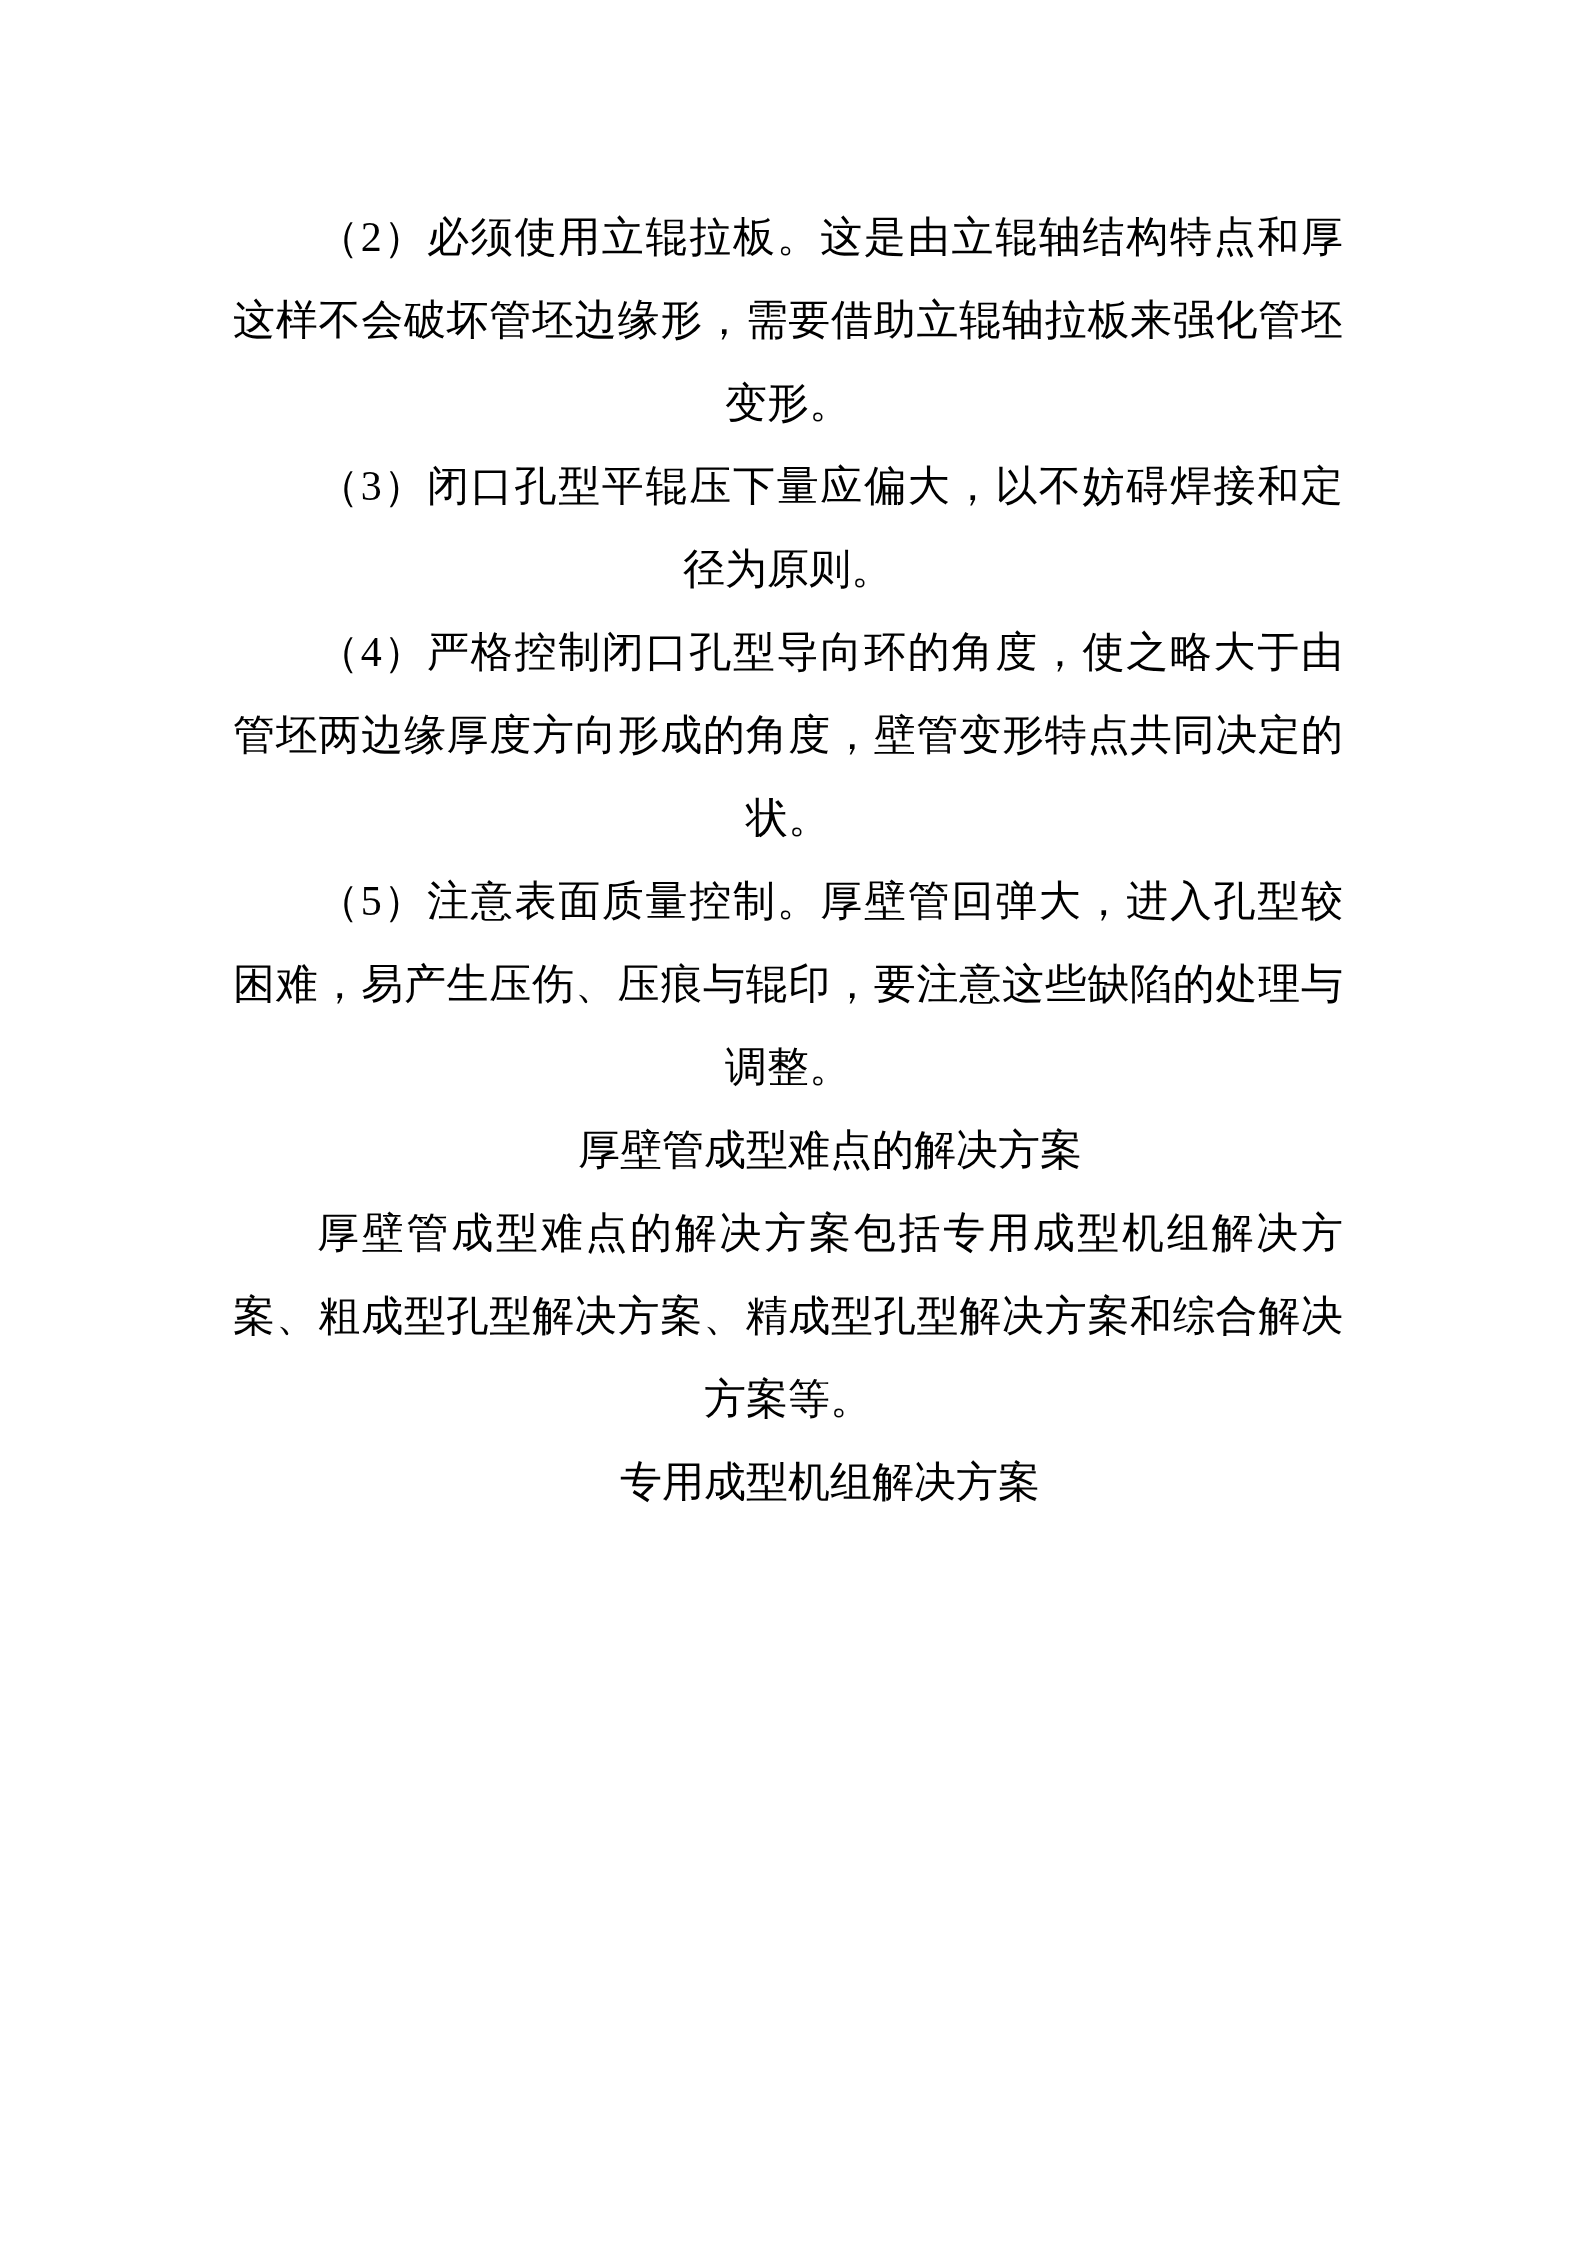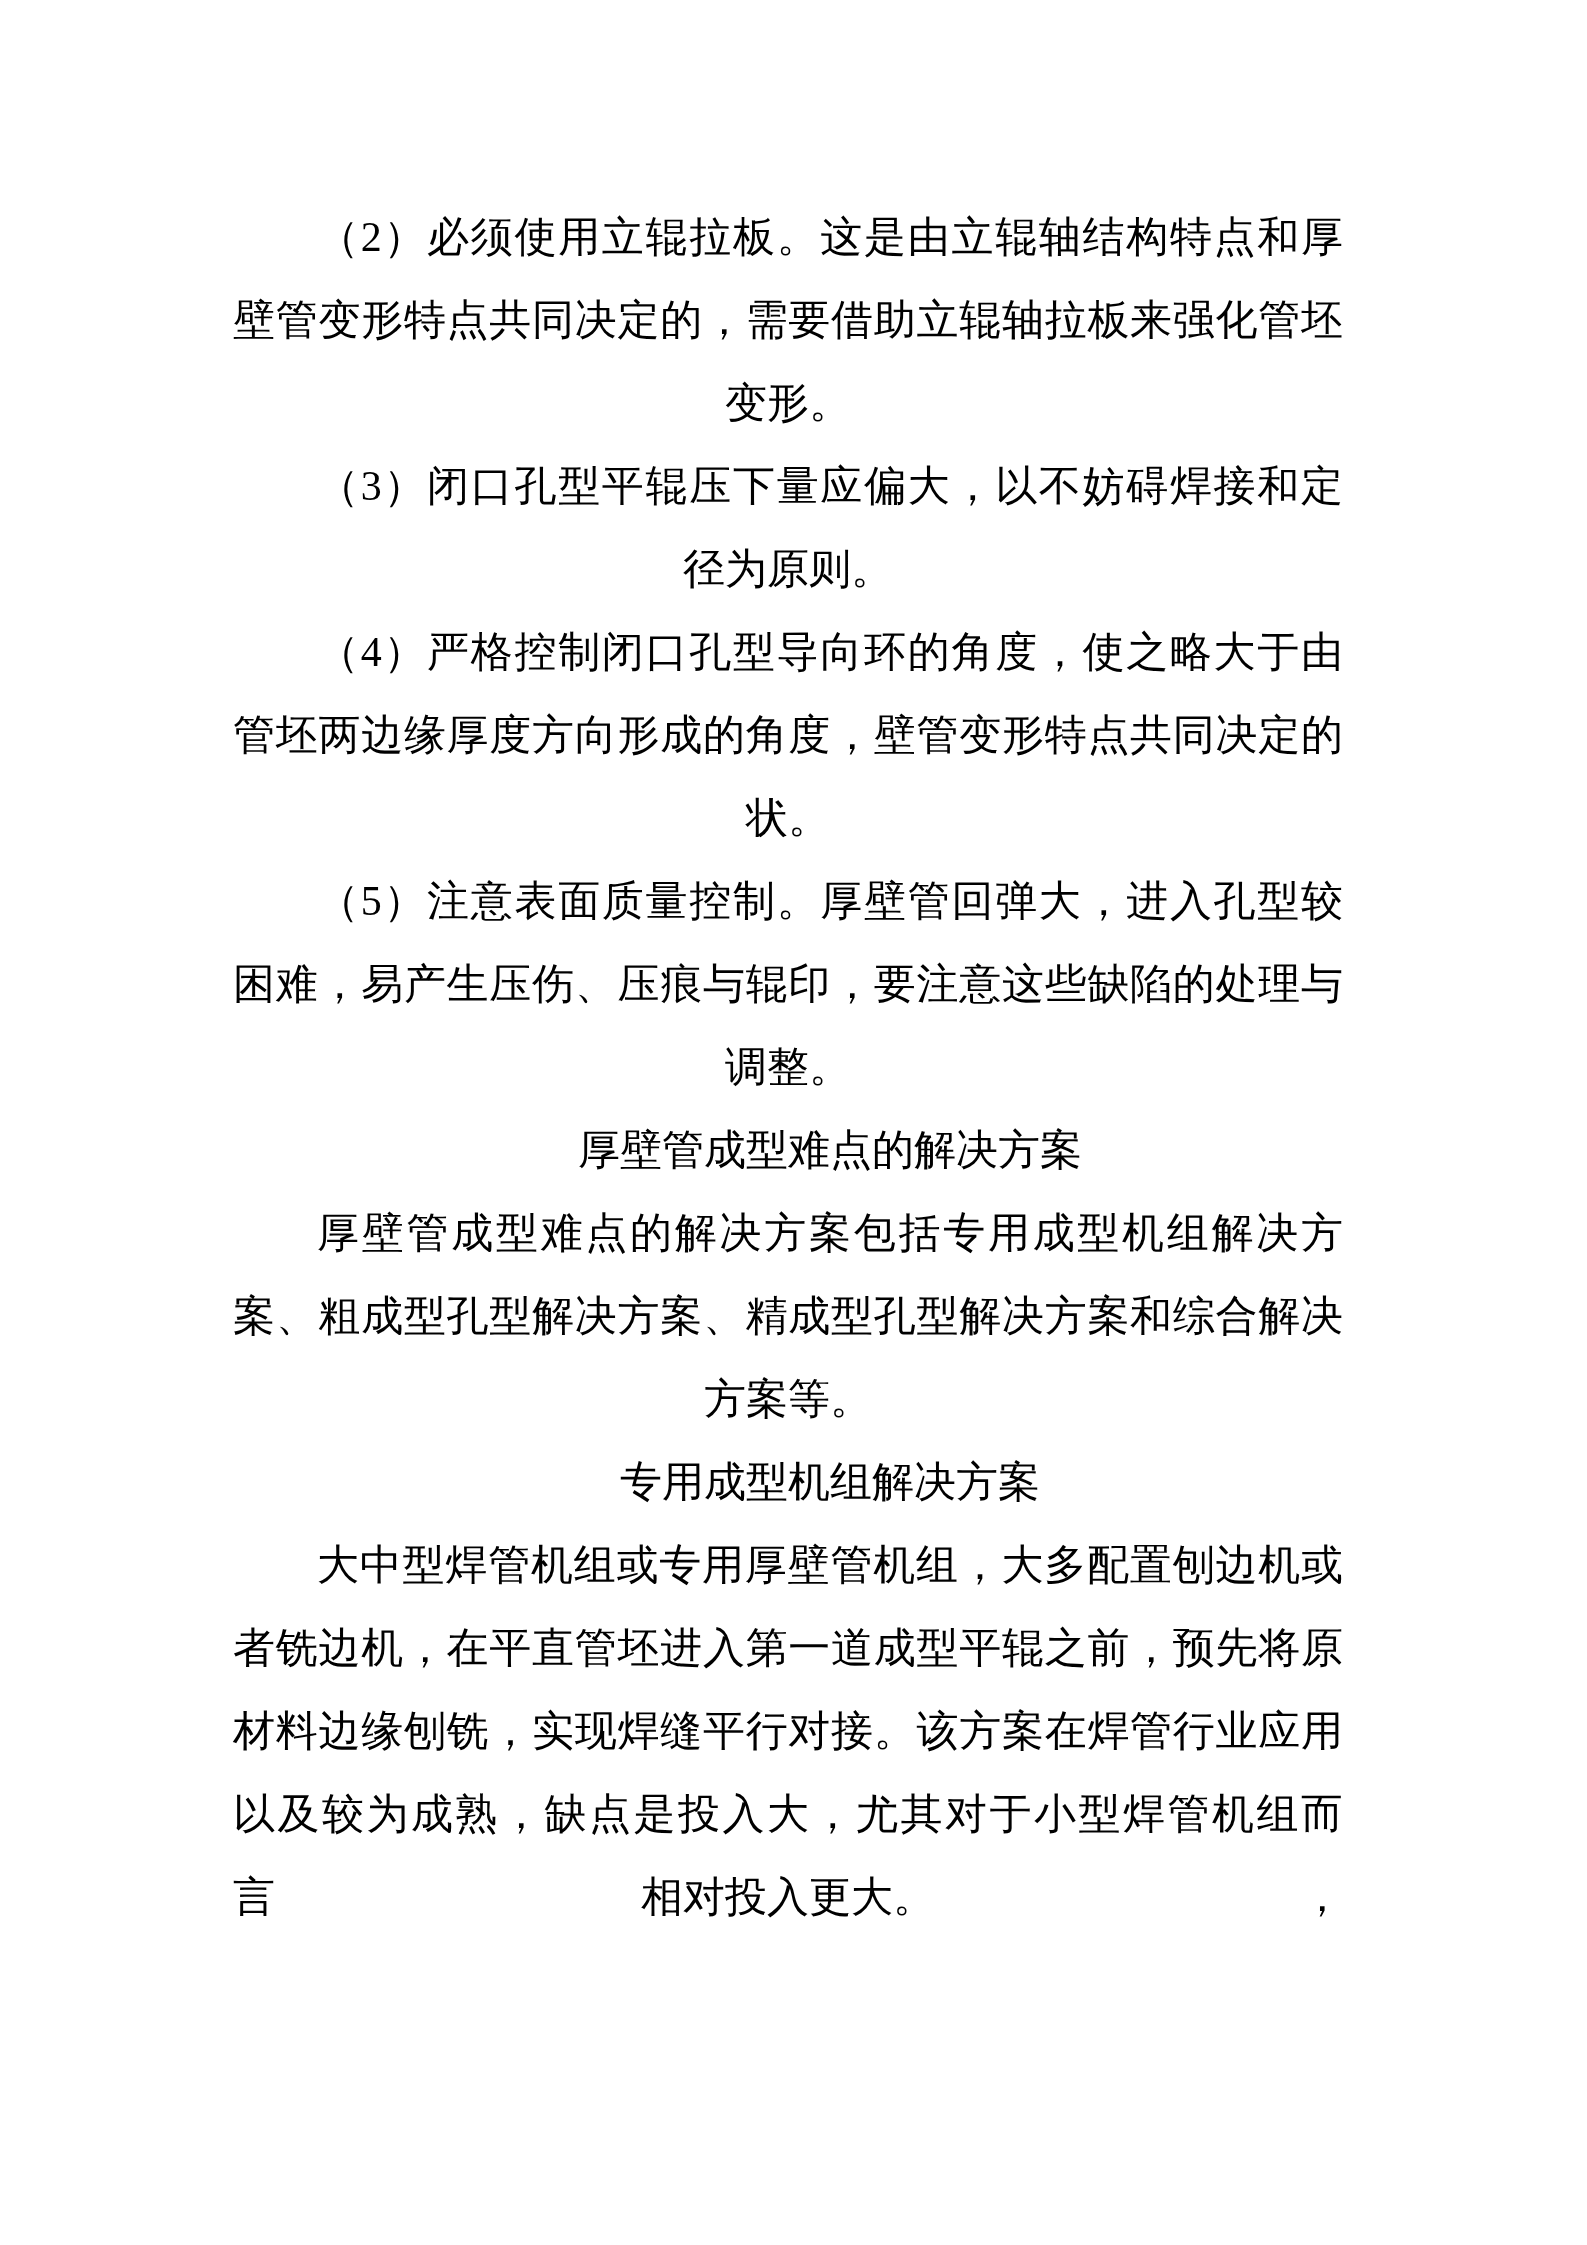--- a/index.html
+++ b/index.html
@@ -47,21 +47,21 @@
   .heading .line { font-weight: 400; }
 </style>
 </head>
 <body>
 
 <div class="page">
   <div class="doc">
 
     <div class="para">
       <div class="line first jl">（2）必须使用立辊拉板。这是由立辊轴结构特点和厚</div>
-      <div class="line jl">壁管变形特点共同决定的，需要借助立辊轴拉板来强化管坯</div>
+      <div class="line jl">这样不会破坏管坯边缘形，需要借助立辊轴拉板来强化管坯</div>
       <div class="line">变形。</div>
     </div>
 
     <div class="para">
       <div class="line first jl">（3）闭口孔型平辊压下量应偏大，以不妨碍焊接和定</div>
       <div class="line">径为原则。</div>
     </div>
 
     <div class="para">
       <div class="line first jl">（4）严格控制闭口孔型导向环的角度，使之略大于由</div>
@@ -82,22 +82,15 @@
     <div class="para">
       <div class="line first jl">厚壁管成型难点的解决方案包括专用成型机组解决方</div>
       <div class="line jl">案、粗成型孔型解决方案、精成型孔型解决方案和综合解决</div>
       <div class="line">方案等。</div>
     </div>
 
     <div class="para heading">
       <div class="line first">专用成型机组解决方案</div>
     </div>
 
-    <div class="para">
-      <div class="line first jl">大中型焊管机组或专用厚壁管机组，大多配置刨边机或</div>
-      <div class="line jl">者铣边机，在平直管坯进入第一道成型平辊之前，预先将原</div>
-      <div class="line jl">材料边缘刨铣，实现焊缝平行对接。该方案在焊管行业应用</div>
-      <div class="line jl">以及较为成熟，缺点是投入大，尤其对于小型焊管机组而言，</div>
-      <div class="line">相对投入更大。</div>
-    </div>
 
   </div>
 </div>
 
 </body></html>

